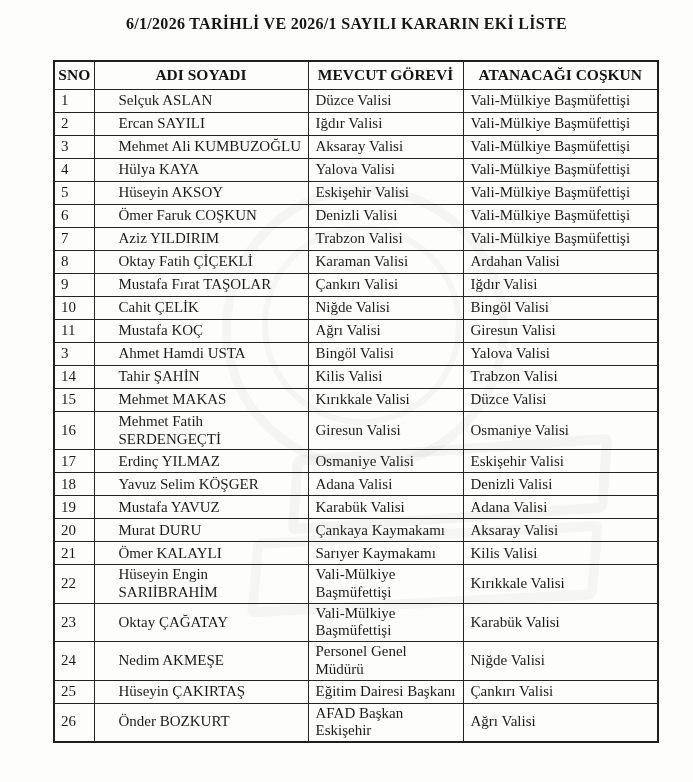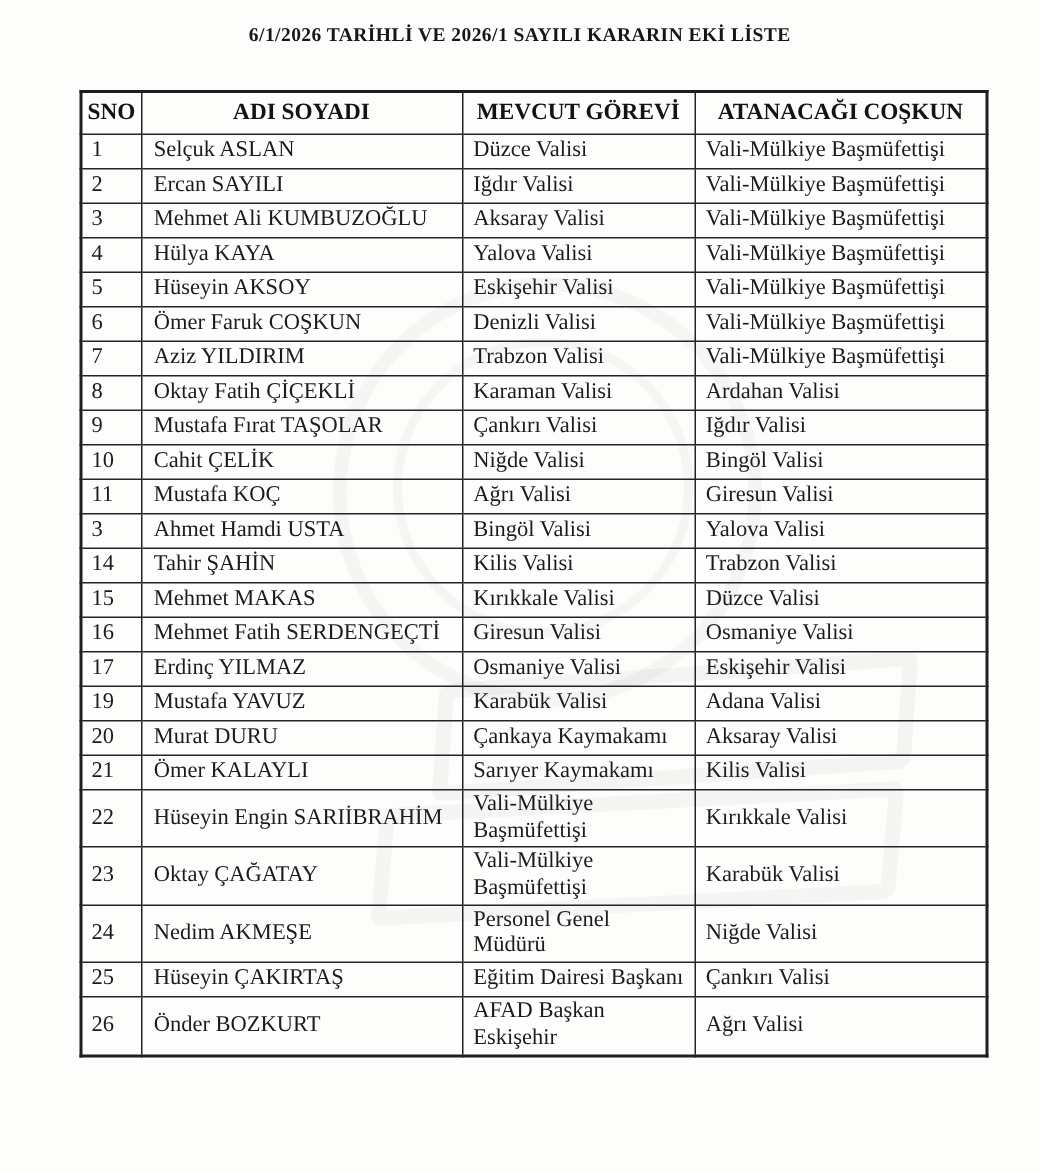--- a/index.html
+++ b/index.html
@@ -41,21 +41,21 @@
     left: 250px; top: 530px;
     width: 330px; height: 58px;
     border: 10px solid rgba(70,70,70,0.045);
     border-radius: 8px;
     transform: rotate(-3deg) skewX(-8deg);
   }
   .title {
     margin: 0;
     padding-top: 15px;
     text-align: center;
-    font-size: 13px;
+    font-size: 16px;
     font-weight: bold;
     letter-spacing: 0.3px;
     color: #161616;
   }
   table.list {
     position: absolute;
     left: 53px;
     top: 60px;
     width: 604px;
     border-collapse: collapse;
@@ -77,21 +77,21 @@
     color: #131313;
     margin-top: 20px;
   }
   table.list tbody tr { height: 23px; }
   table.list td {
     padding: 1px 6px;
     text-align: left;
     vertical-align: middle;
   }
   table.list td.c-sno  { padding-left: 6px; }
-  table.list td.c-name { padding-left: 8px; }
+  table.list td.c-name { padding-left: 24px; }
   table.list td.c-cur  { padding-left: 7px; }
   table.list td.c-new  { padding-left: 7px; }
 </style>
 </head>
 <body>
 
 <div class="page">
 
   <div class="watermark wm-ring-outer"></div>
   <div class="watermark wm-ring-inner"></div>
@@ -206,20 +206,26 @@
           <td class="c-cur">Giresun Valisi</td>
           <td class="c-new">Osmaniye Valisi</td>
         </tr>
         <tr>
           <td class="c-sno">17</td>
           <td class="c-name">Erdinç YILMAZ</td>
           <td class="c-cur">Osmaniye Valisi</td>
           <td class="c-new">Eskişehir Valisi</td>
         </tr>
         <tr>
+          <td class="c-sno">18</td>
+          <td class="c-name">Yavuz Selim KÖŞGER</td>
+          <td class="c-cur">Adana Valisi</td>
+          <td class="c-new">Denizli Valisi</td>
+        </tr>
+        <tr>
           <td class="c-sno">19</td>
           <td class="c-name">Mustafa YAVUZ</td>
           <td class="c-cur">Karabük Valisi</td>
           <td class="c-new">Adana Valisi</td>
         </tr>
         <tr>
           <td class="c-sno">20</td>
           <td class="c-name">Murat DURU</td>
           <td class="c-cur">Çankaya Kaymakamı</td>
           <td class="c-new">Aksaray Valisi</td>

